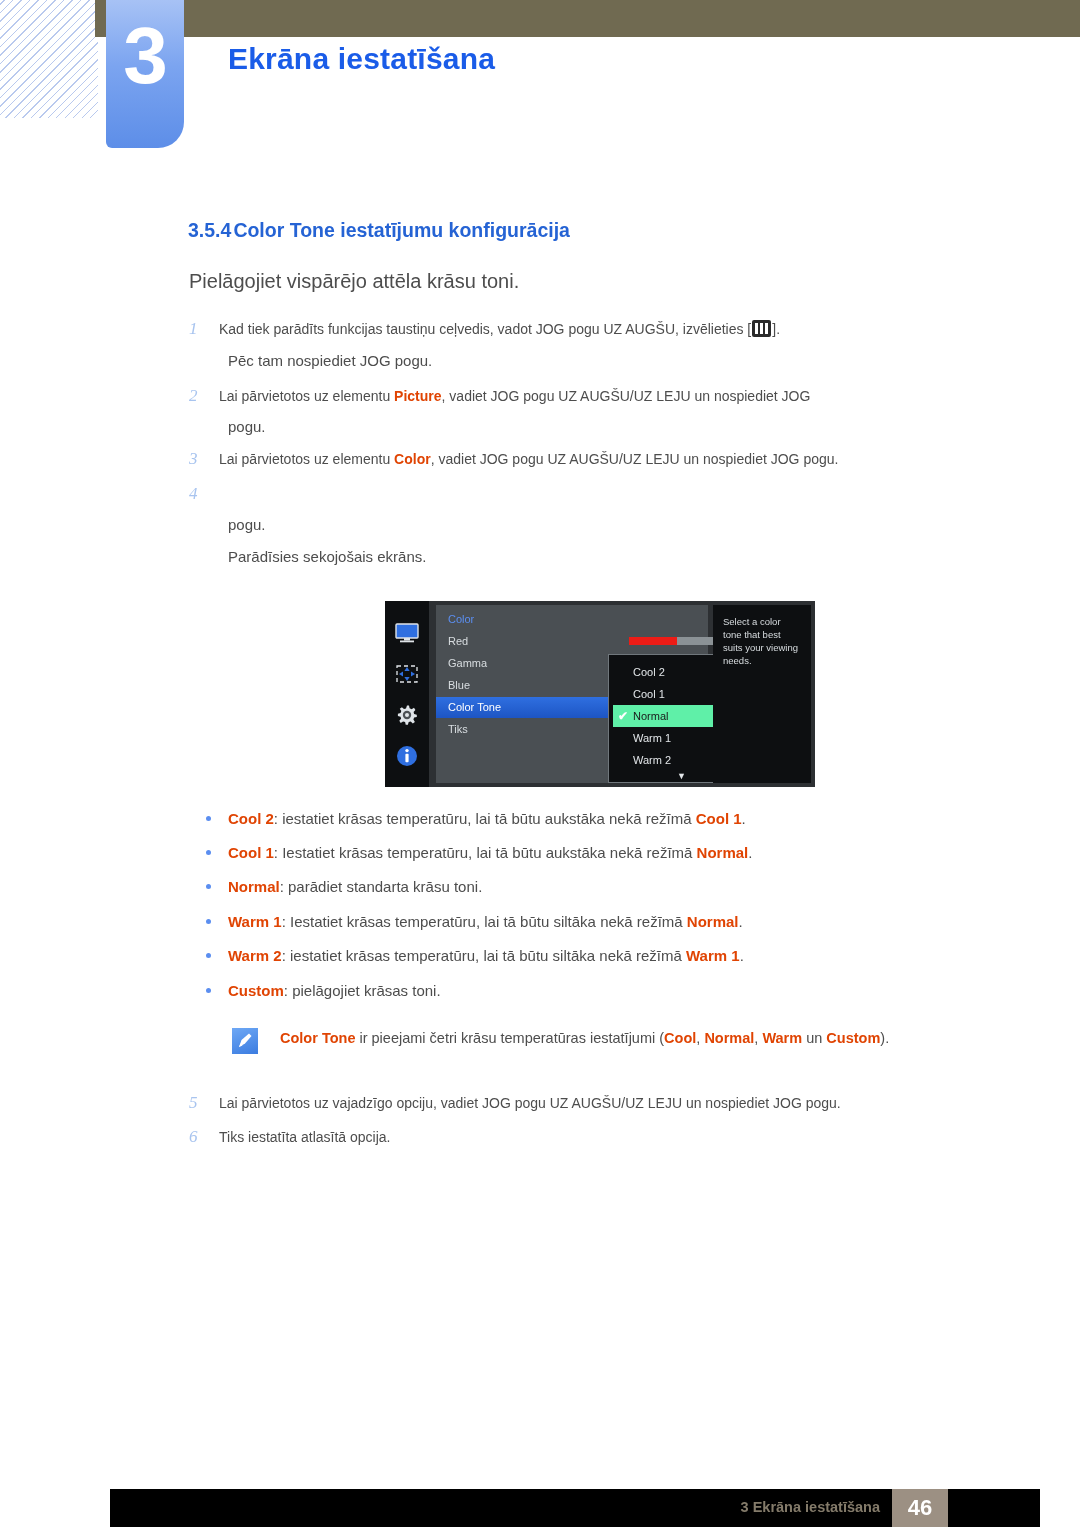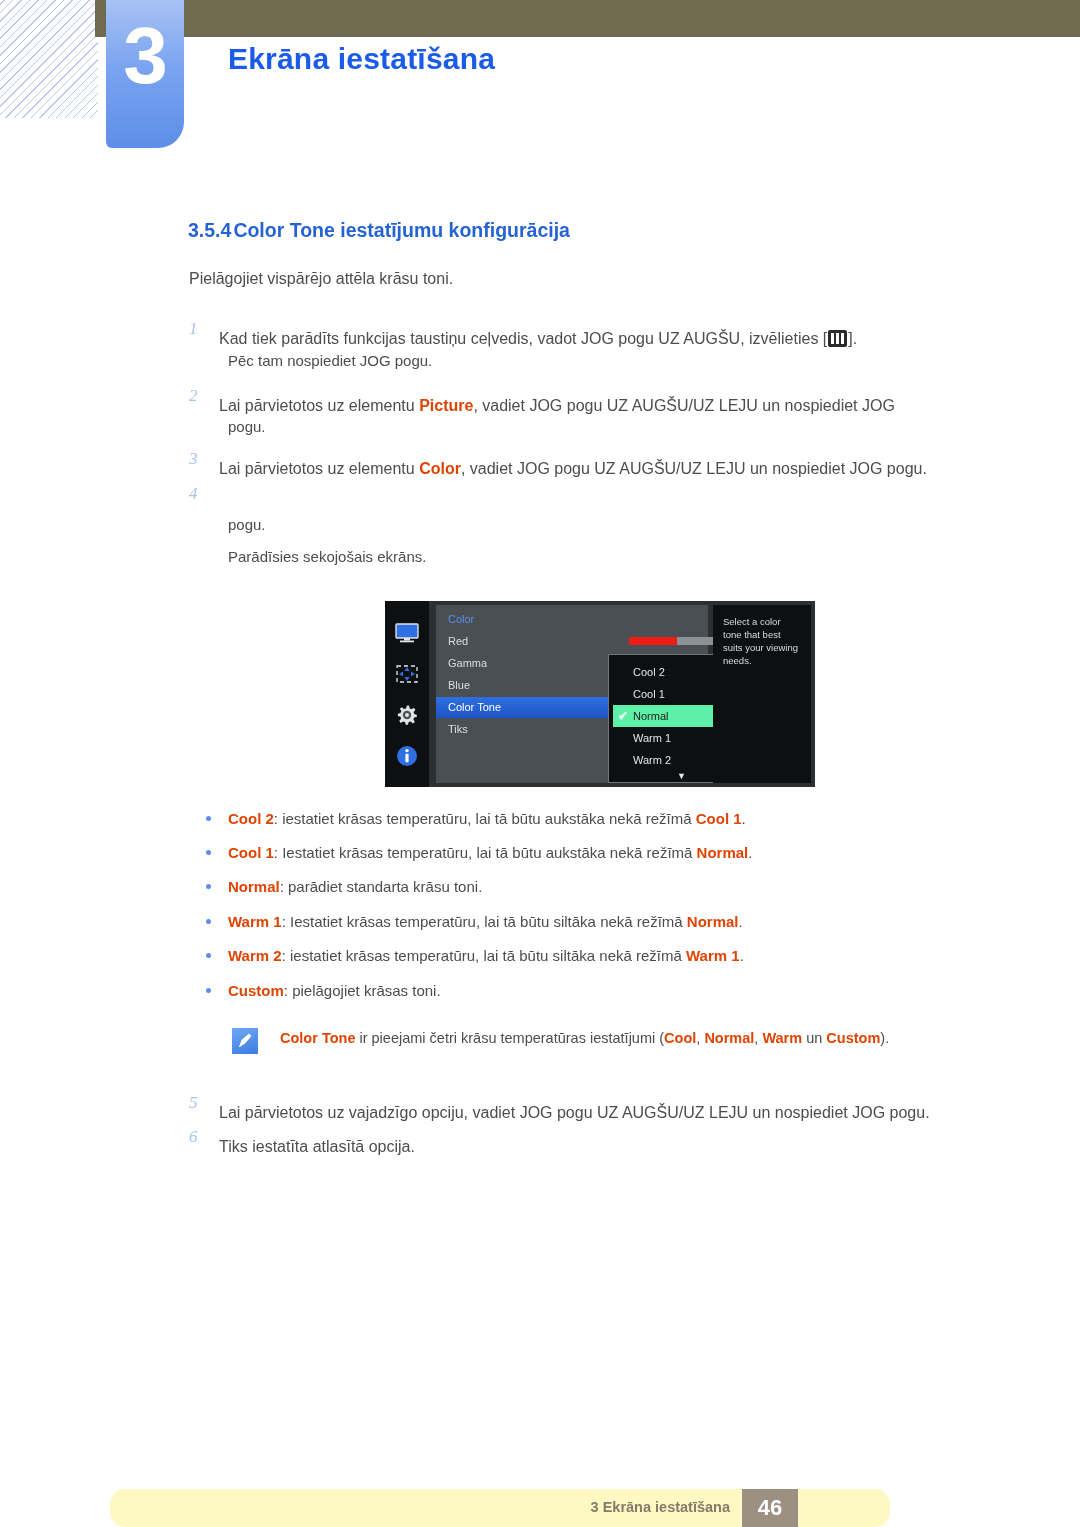--- a/index.html
+++ b/index.html
@@ -74,44 +74,43 @@
     font-size: 19.5px;
     font-weight: bold;
     color: #2563d4;
     white-space: nowrap;
   }
   .section-heading .sec-num { margin-right: 2px; }
 
   .intro-text {
     position: absolute;
     left: 189px; top: 270px;
-    font-size: 16px;
+    font-size: 20px;
     color: #4d4d4d;
   }
 
   
   .step {
     position: absolute;
     display: flex;
     align-items: flex-start;
   }
   .step-num {
     width: 30px;
     flex: 0 0 30px;
     font-size: 17px;
     color: #a8c4ef;
     font-style: italic;
     font-family: "Liberation Serif", serif;
     line-height: 22px;
   }
   .step-body {
-    font-size: 16px;
-    line-height: 22px;
-    color: #4d4d4d;
-    margin-top: 10px;
+    font-size: 14px;
+    line-height: 22px;
+    color: #4d4d4d;
   }
   .sub-line {
     position: absolute;
     left: 228px;
     font-size: 15px;
     line-height: 22px;
     color: #4d4d4d;
   }
   .kw { color: #e04403; font-weight: bold; }
 
@@ -297,23 +296,22 @@
     left: 48px; top: 0;
     font-size: 14.5px;
     line-height: 24px;
     color: #4d4d4d;
   }
 
   
   .footer-bar {
     position: absolute;
     left: 110px; top: 1489px;
-    width: 780px; height: 38px;
-    background: #fef9c3;
-    border-radius: 15px;
+    width: 930px; height: 38px;
+    background: #000000;
   }
   .footer-text {
     position: absolute;
     right: 160px; top: 10px;
     font-size: 14.5px;
     font-weight: bold;
     color: #847b6a;
     white-space: nowrap;
   }
   .footer-page {

